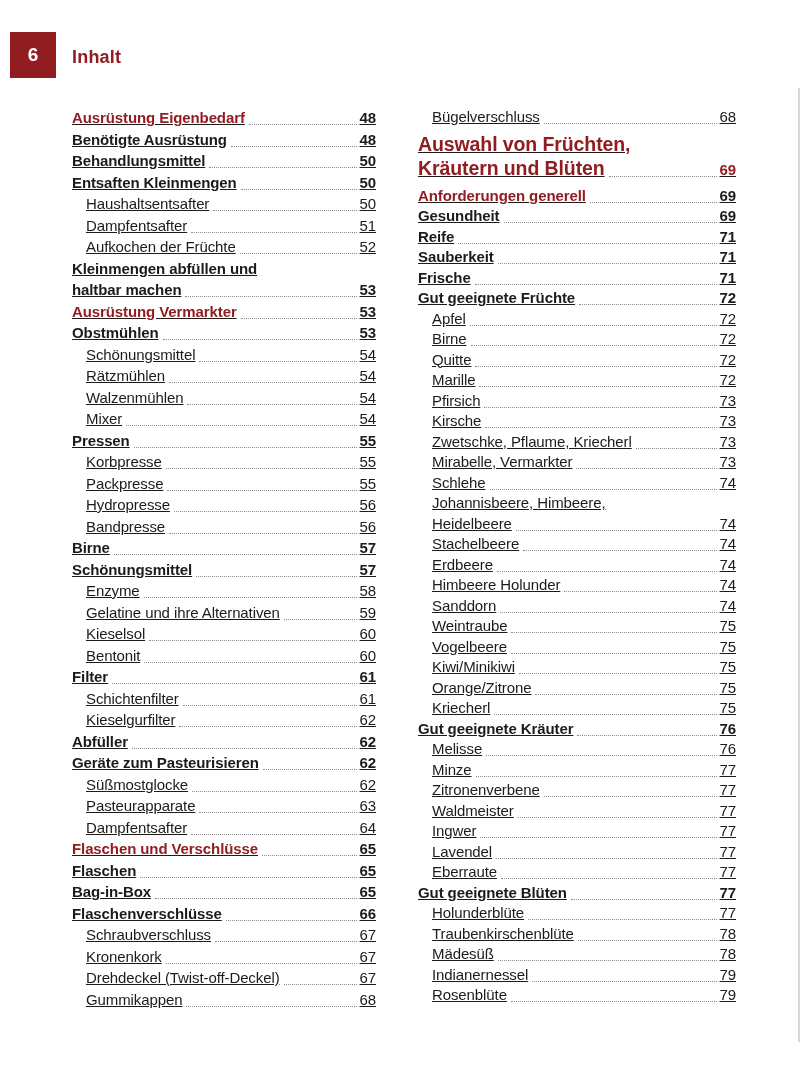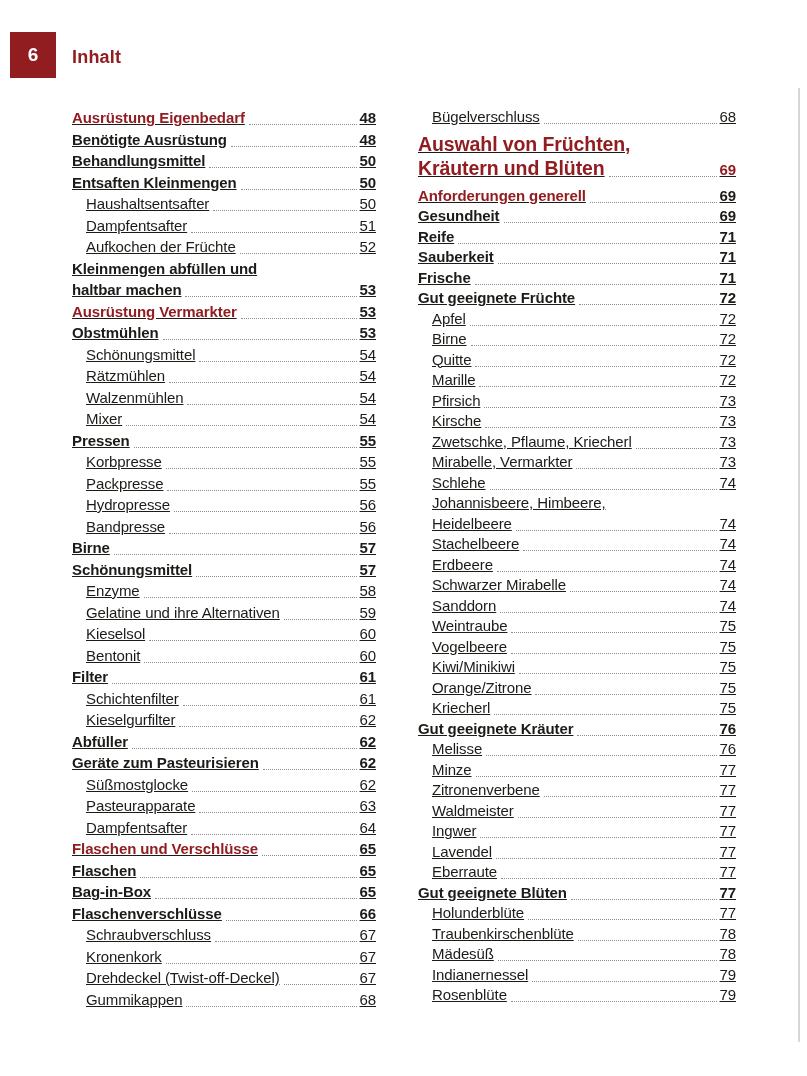--- a/index.html
+++ b/index.html
@@ -488,21 +488,21 @@
       </div>
       <div class="entry sub">
         <div class="line">
           <span class="lbl">Erdbeere</span>
           <span class="dots"></span>
           <span class="pg">74</span>
         </div>
       </div>
       <div class="entry sub">
         <div class="line">
-          <span class="lbl">Schwarzer Mirabelle</span>
+          <span class="lbl">Himbeere Holunder</span>
           <span class="dots"></span>
           <span class="pg">74</span>
         </div>
       </div>
       <div class="entry sub">
         <div class="line">
           <span class="lbl">Sanddorn</span>
           <span class="dots"></span>
           <span class="pg">74</span>
         </div>

